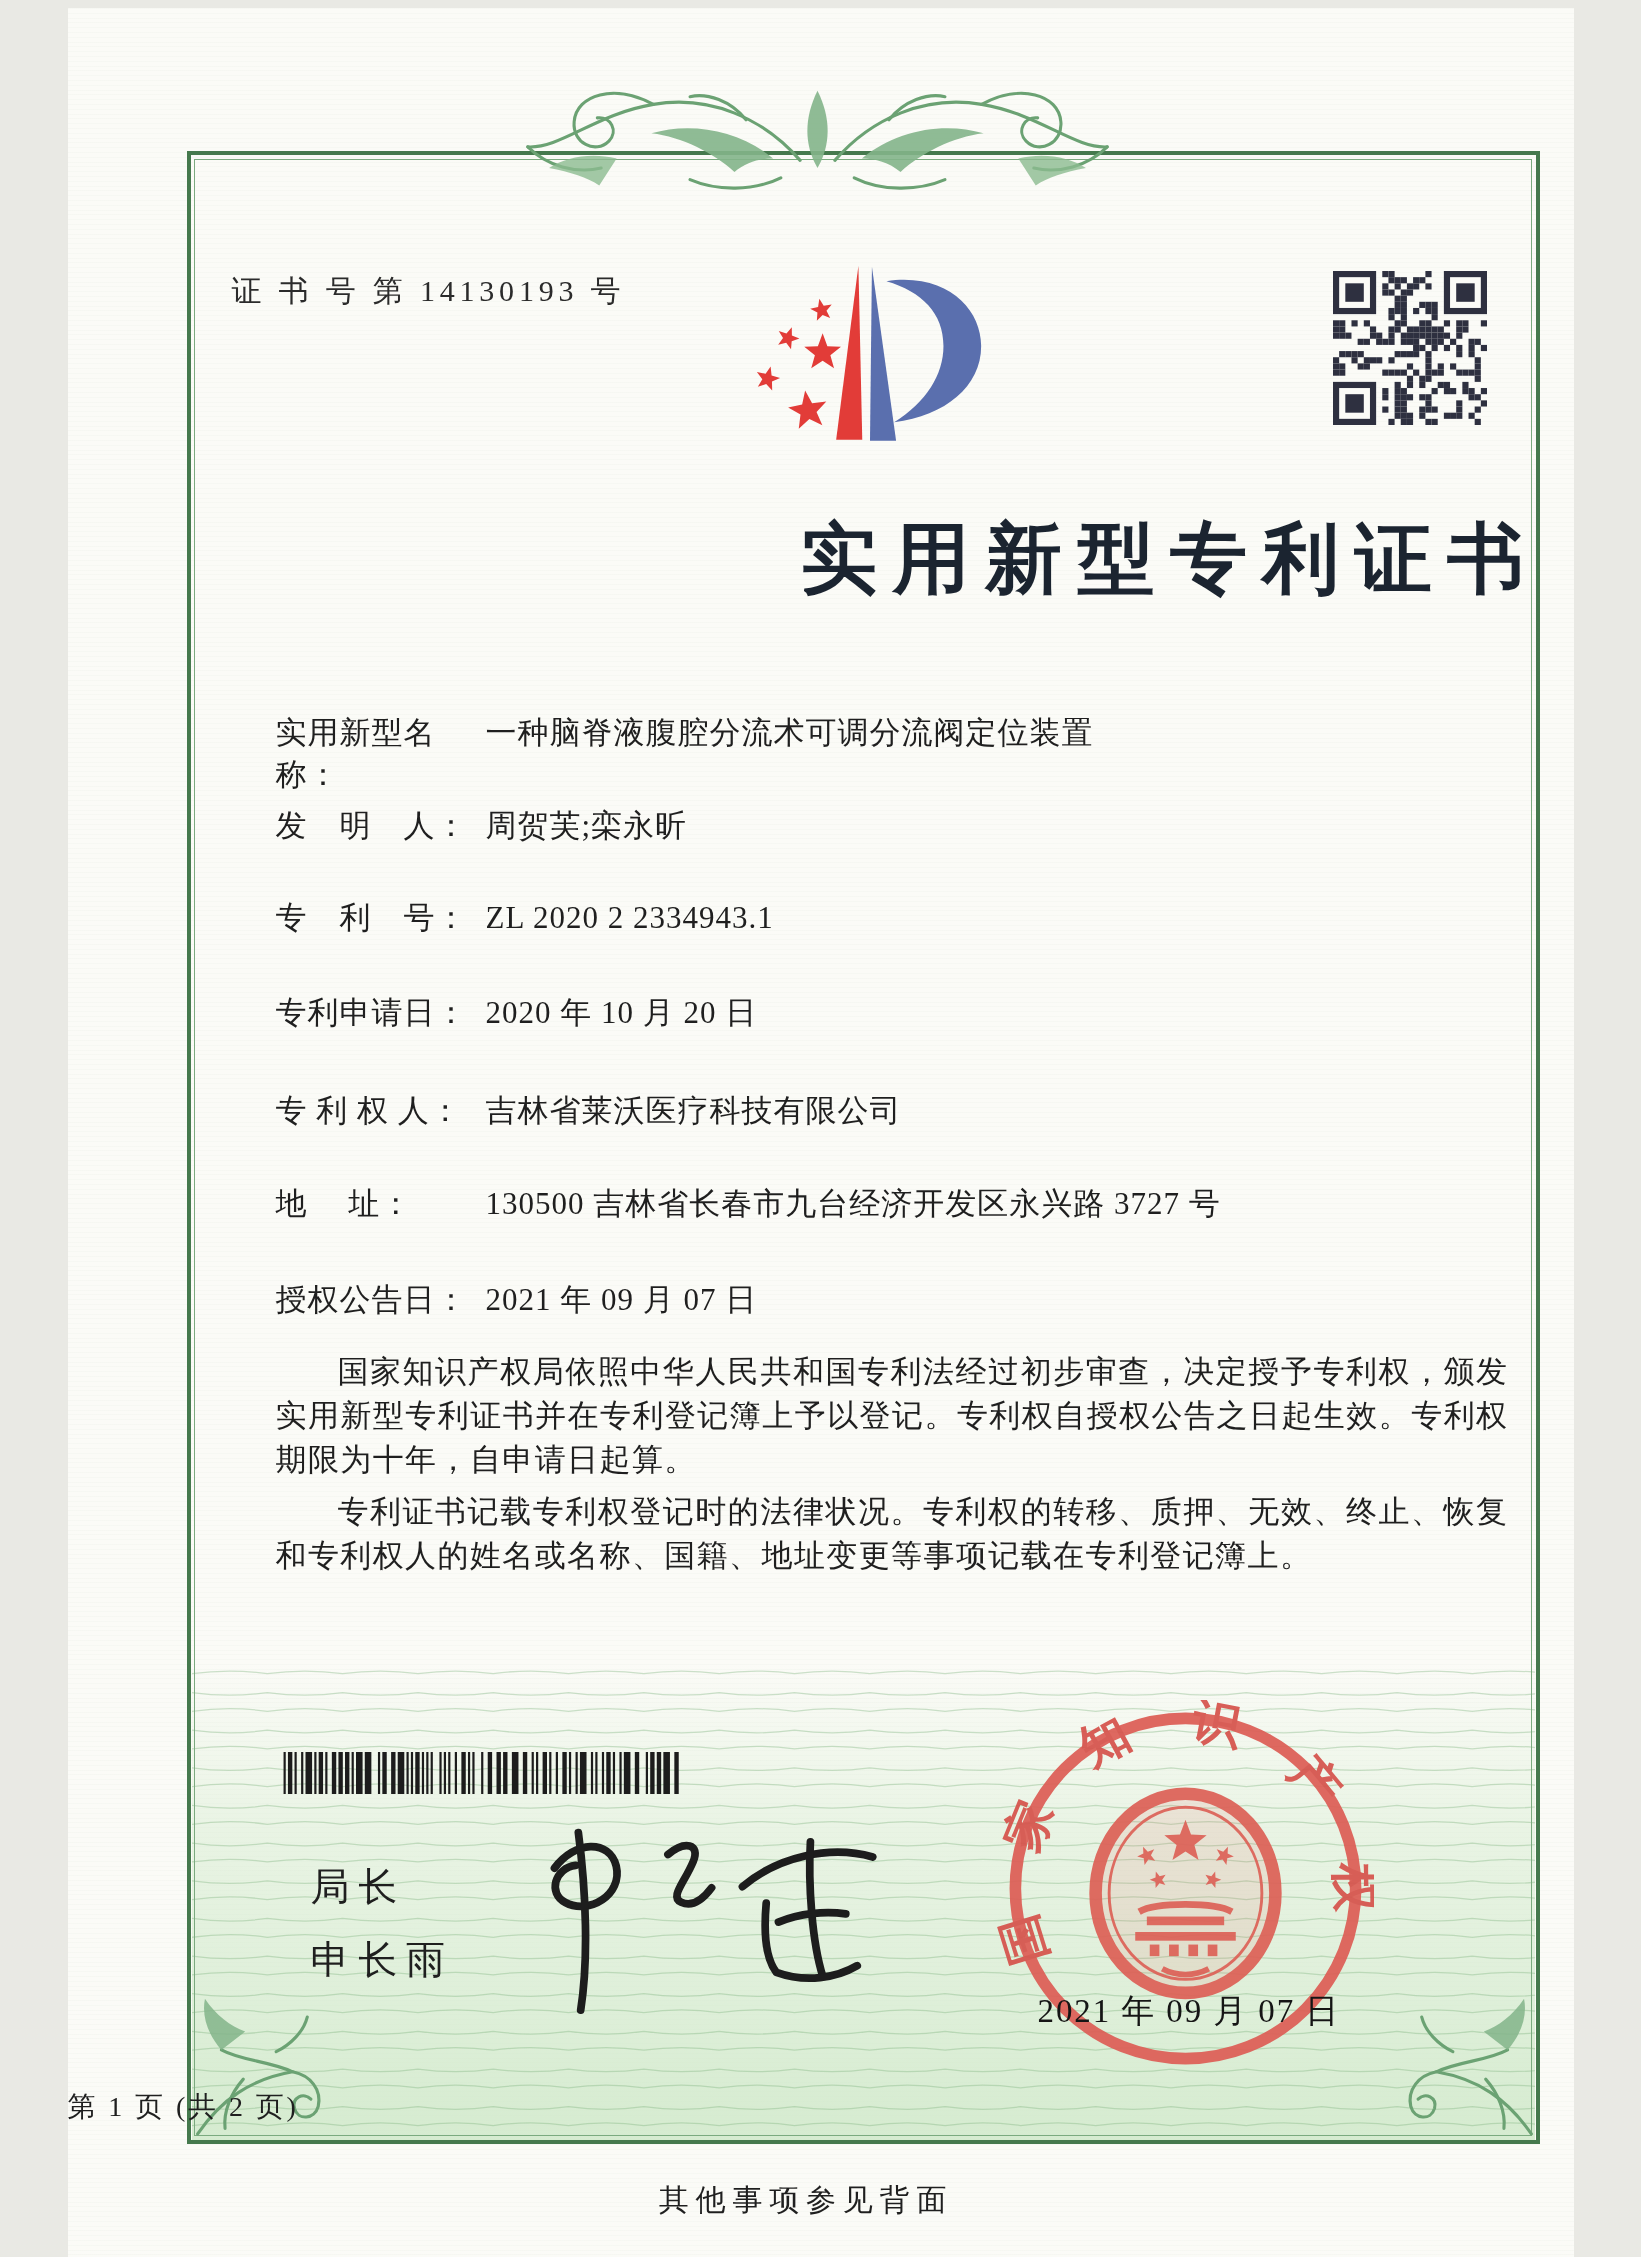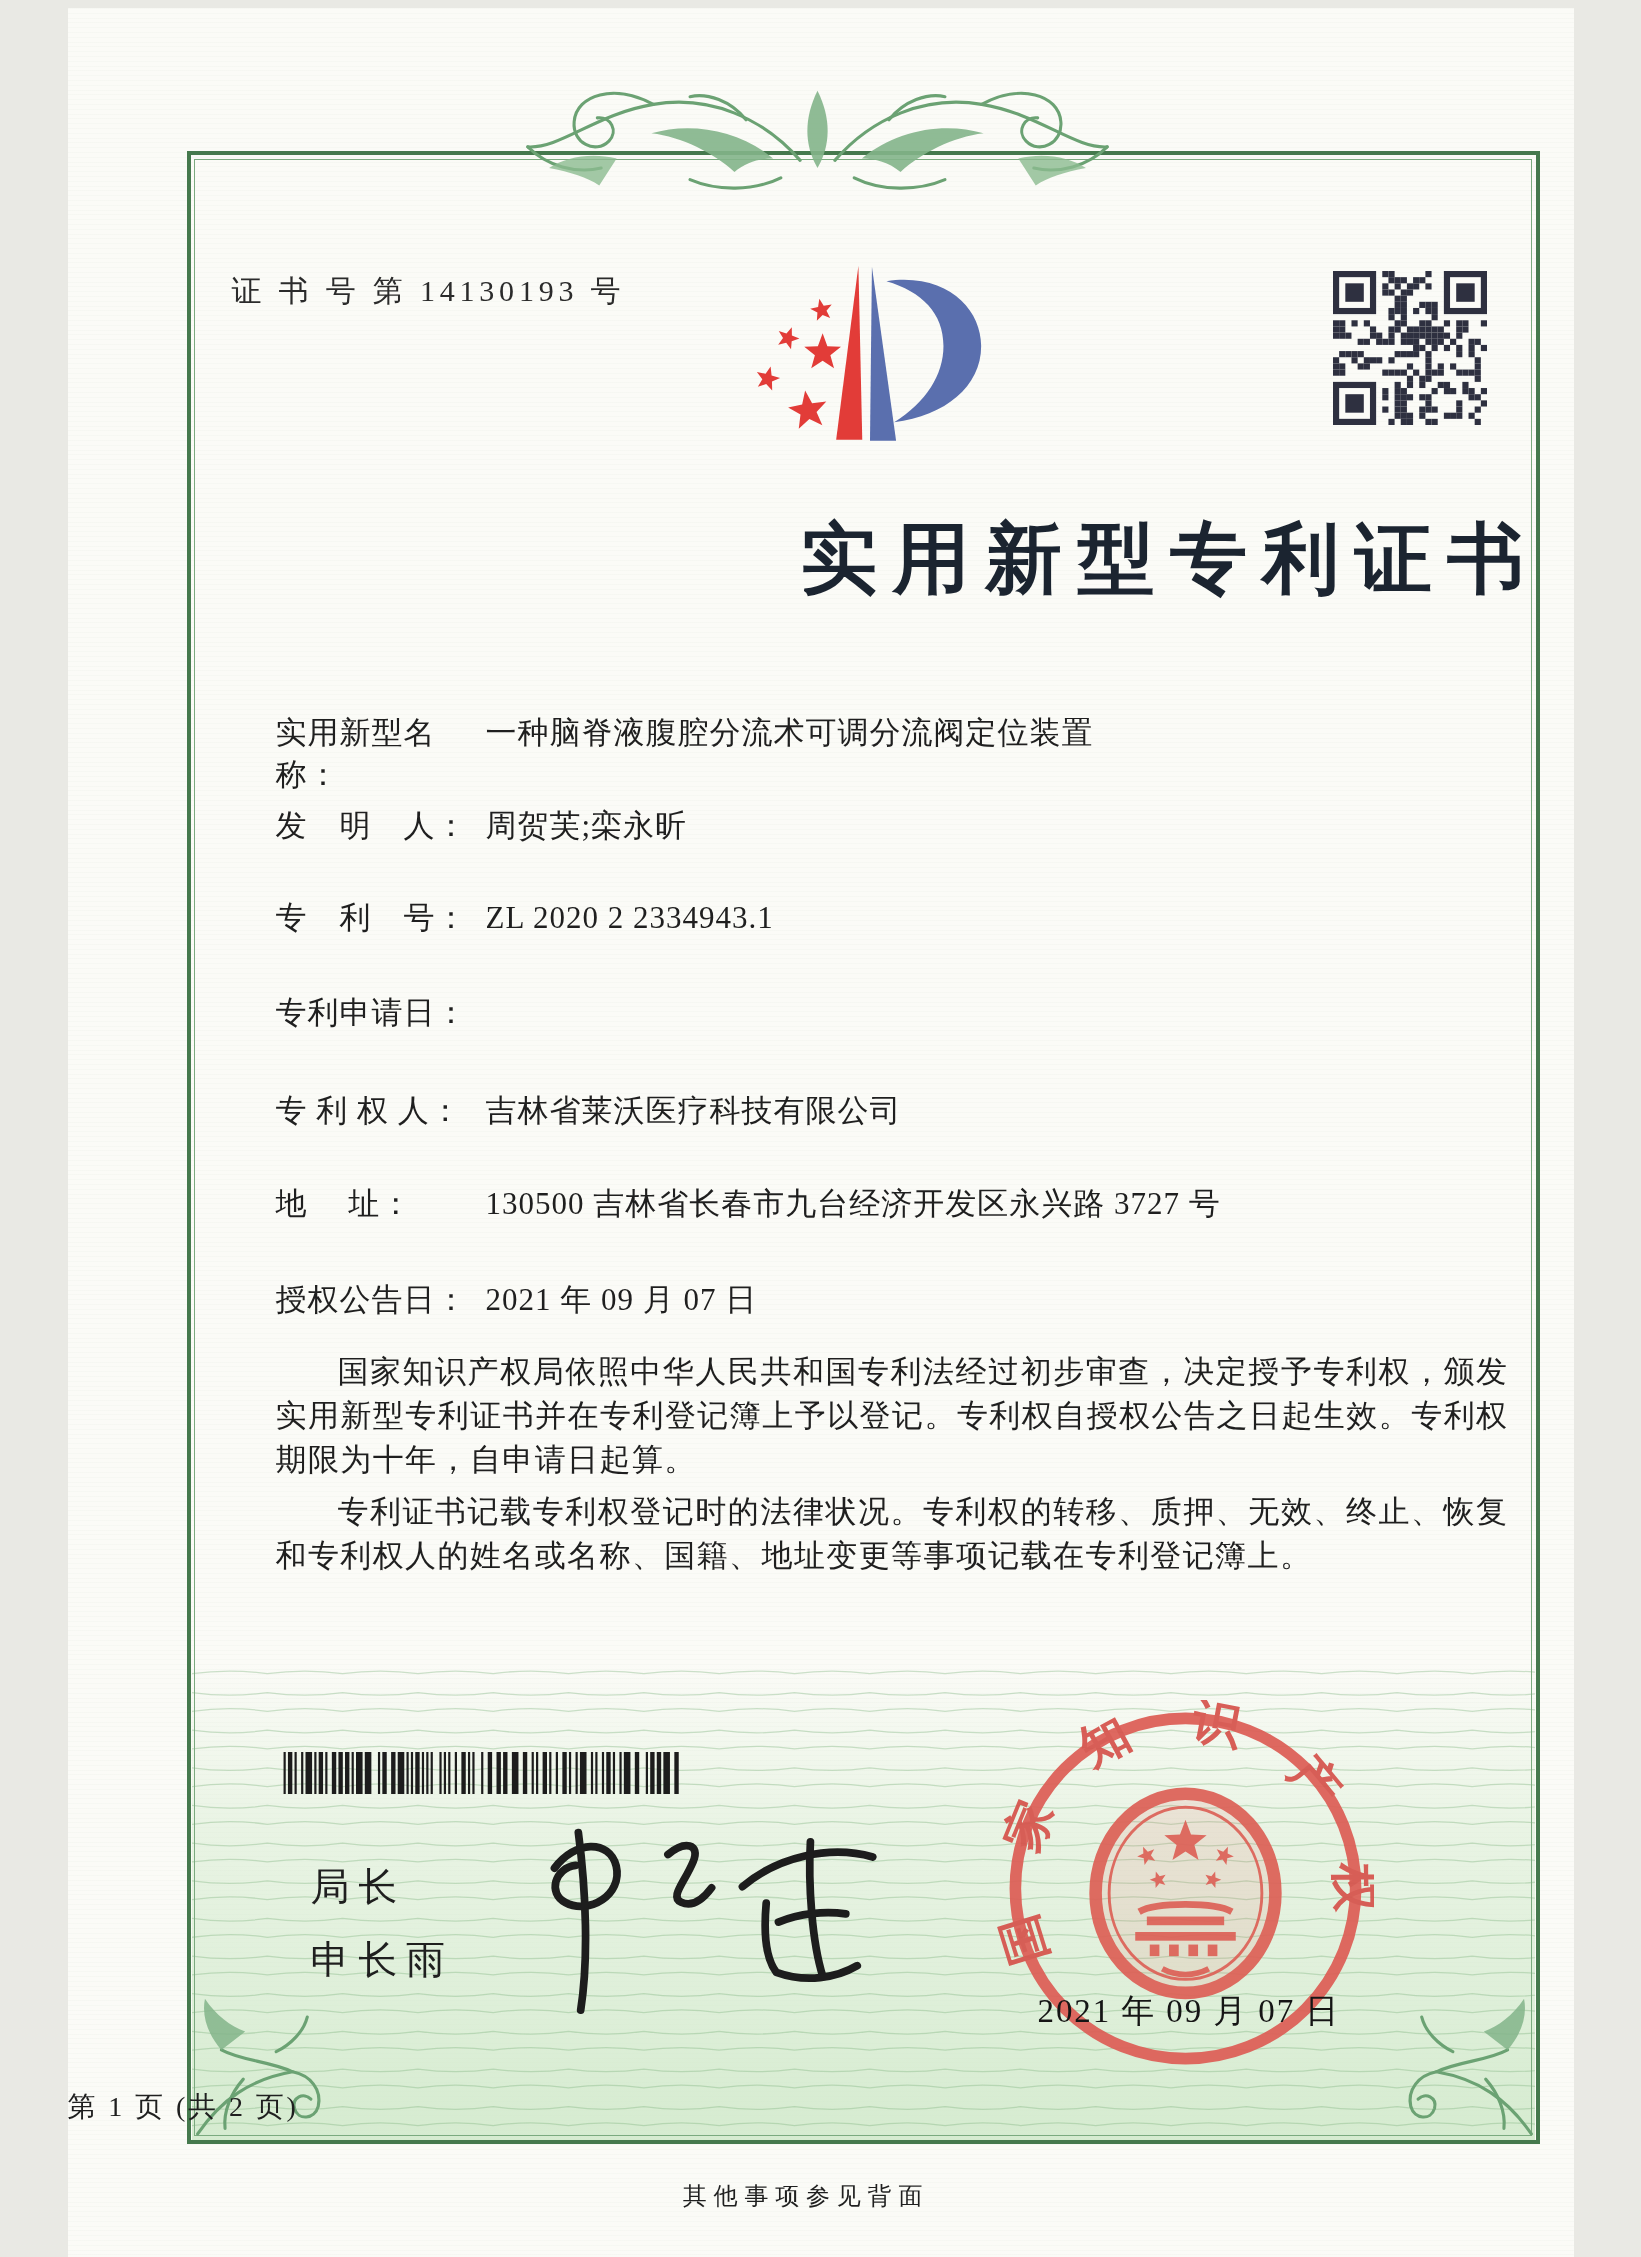--- a/index.html
+++ b/index.html
@@ -33,21 +33,21 @@
   .paras{position:absolute; left:208px; top:1342px; width:1233px; font-size:31px; line-height:44px;
          text-align:justify; letter-spacing:1.4px; z-index:2;}
   .paras p{margin:0 0 7.7px 0; text-indent:2em;}
   #barcode{position:absolute; left:213px; top:1744px; z-index:2;}
   .signer-pos{position:absolute; left:243px; top:1852px; font-size:39px; letter-spacing:8.7px; z-index:2;}
   .signer-name{position:absolute; left:243px; top:1925px; font-size:39px; letter-spacing:8.7px; z-index:2;}
   #signature{position:absolute; left:413px; top:1813px; z-index:2;}
   #seal{position:absolute; left:929px; top:1692px; z-index:2;}
   .seal-date{position:absolute; left:970px; top:1981px; font-size:33px; letter-spacing:1.9px; color:#151515; z-index:3;}
   .page-foot{position:absolute; left:0; top:2080px; width:1477px; font-size:28px; letter-spacing:2.9px; z-index:2;}
-  .back-note{position:absolute; left:0; top:2172px; width:1477px; text-align:center; font-size:24px; letter-spacing:6.8px; z-index:2;}
+  .back-note{position:absolute; left:0; top:2172px; width:1477px; text-align:center; font-size:30px; letter-spacing:6.8px; z-index:2;}
   #logo{position:absolute; left:684px; top:249px; z-index:2;}
   #qr{position:absolute; left:1265px; top:263px; z-index:2;}
 </style>
 </head>
 <body>
 
 <div id="page">
 
   <div class="tint"></div>
   <svg id="waves" width="1343" height="477" viewBox="0 0 1391 494">
@@ -344,20 +344,21 @@
   <div class="frow" style="top:797px">
     <div class="flabel">发　明　人：</div>
     <div class="fvalue">周贺芙;栾永昕</div>
   </div>
   <div class="frow" style="top:889px">
     <div class="flabel">专　利　号：</div>
     <div class="fvalue">ZL 2020 2 2334943.1</div>
   </div>
   <div class="frow" style="top:984px">
     <div class="flabel">专利申请日：</div>
+    <div class="fvalue">2020 年 10 月 20 日</div>
   </div>
   <div class="frow" style="top:1082px">
     <div class="flabel">专 利 权 人：</div>
     <div class="fvalue">吉林省莱沃医疗科技有限公司</div>
   </div>
   <div class="frow" style="top:1175px">
     <div class="flabel">地　 址：</div>
     <div class="fvalue">130500 吉林省长春市九台经济开发区永兴路 3727 号</div>
   </div>
   <div class="frow" style="top:1271px; width:560px">

